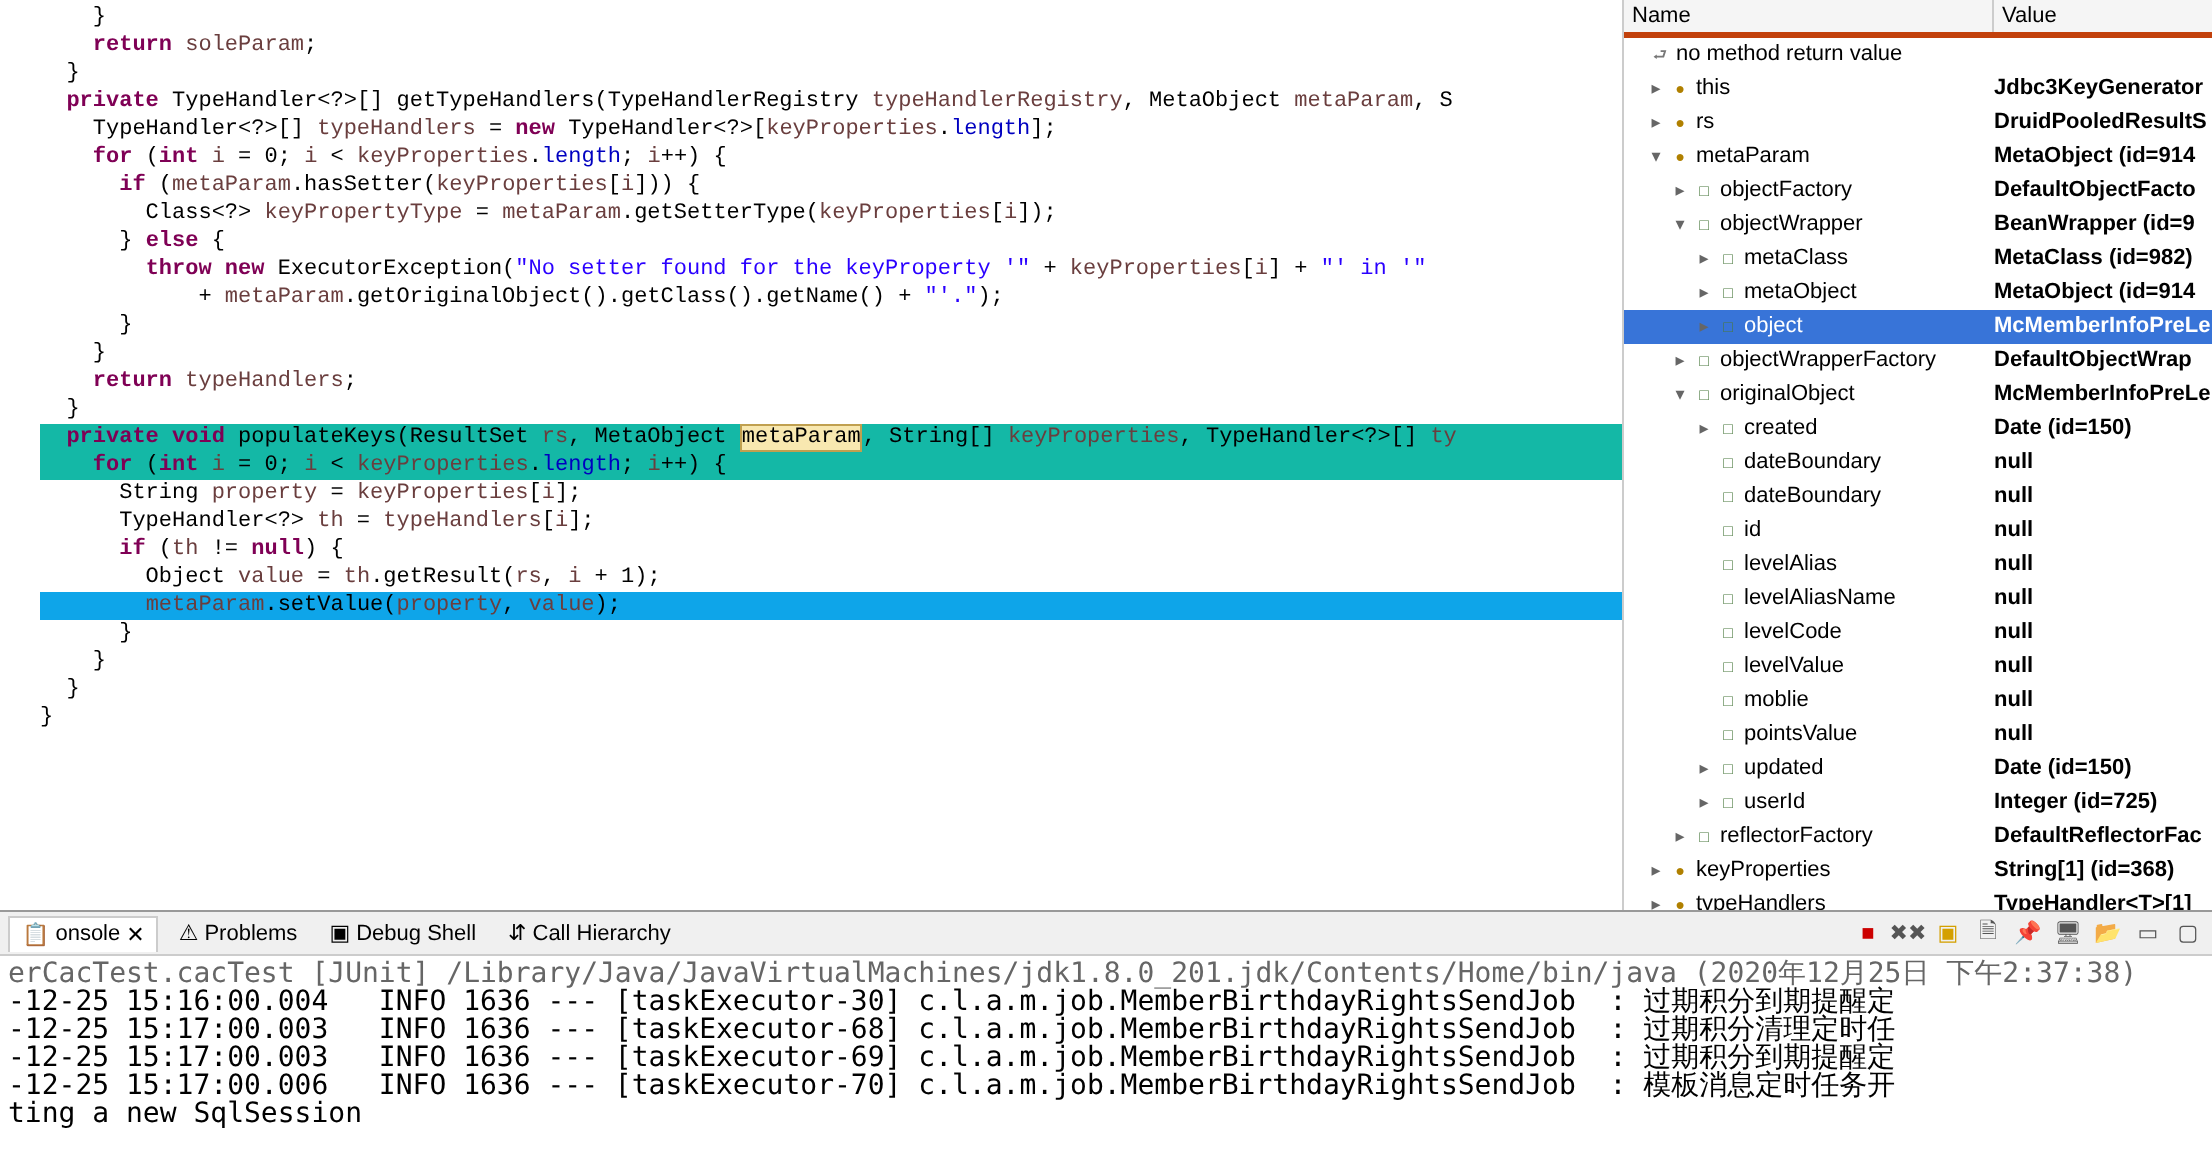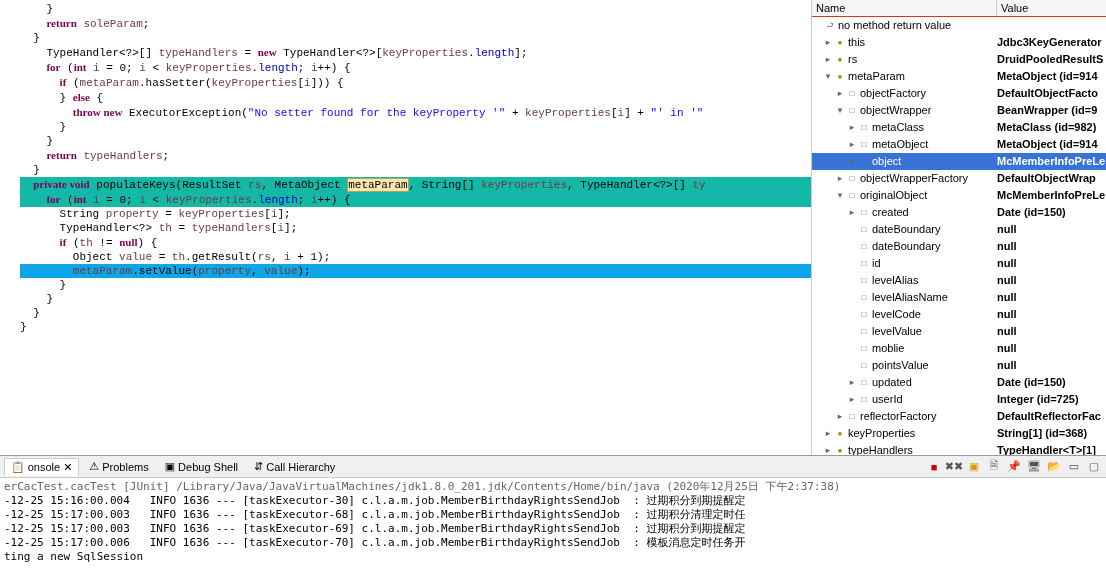--- a/index.html
+++ b/index.html
@@ -24,38 +24,38 @@
       overflow: hidden;
       border-right: 1px solid #ccc;
       padding-left: 20px;
       padding-top: 2px;
     }
     .code-line {
       white-space: pre;
       line-height: 14px;
       font-size: 11px;
     }
-    .hl-purple { color: #7f0055; font-weight: bold; font-family: Liberation Serif, serif; }
+    .hl-purple { color: #7f0055; font-weight: bold; }
     .hl-brown { color: #6a3e3e; }
     .hl-blue { color: #0000c0; }
     .hl-string { color: #2a00ff; }
     .hl-highlight { background: #14b8a6; }
     .hl-highlight-orange { background: #f8e8b0; border: 1px solid #c0a050; }
     .hl-cursor-line { background: #0ea5e9; }
     .variables-panel {
       width: 294px;
       background: #fff;
       overflow: auto;
       font-family: -apple-system, Arial, sans-serif;
       font-size: 11px;
     }
     .var-header {
       display: flex;
       background: #f5f5f5;
-      border-bottom: 1px solid #c2410c;
+      border-bottom: 3px solid #c2410c;
       font-weight: normal;
     }
     .var-header-name { width: 185px; padding: 2px 4px; border-right: 1px solid #ccc; }
     .var-header-value { flex: 1; padding: 2px 4px; }
     .var-row {
       display: flex;
       line-height: 17px;
       align-items: center;
     }
     .var-row.selected { background: #3874d8; color: #fff; }
@@ -108,39 +108,42 @@
       font-size: 11px;
       cursor: pointer;
       color: #555;
     }
     .toolbar-icon.red { color: #c00; }
     .toolbar-icon.yellow { color: #d4a000; }
     .console-content {
       flex: 1;
       overflow: hidden;
       font-family: Menlo, Monaco, monospace;
-      font-size: 11px;
+      font-size: 14px;
       padding: 2px 4px;
     }
     .console-line { white-space: pre; line-height: 14px; }
   </style>
 </head>
 <body>
 
 <div class="main-area">
   <div class="editor-panel" id="code-editor">
       <div class="code-line">    }</div>
       <div class="code-line">    <span class="hl-purple">return</span> <span class="hl-brown">soleParam</span>;</div>
       <div class="code-line">  }</div>
       <div class="code-line"></div>
+      <div class="code-line">  <span class="hl-purple">private</span> TypeHandler&lt;?&gt;[] getTypeHandlers(TypeHandlerRegistry <span class="hl-brown">typeHandlerRegistry</span>, MetaObject <span class="hl-brown">metaParam</span>, S</div>
       <div class="code-line">    TypeHandler&lt;?&gt;[] <span class="hl-brown">typeHandlers</span> = <span class="hl-purple">new</span> TypeHandler&lt;?&gt;[<span class="hl-brown">keyProperties</span>.<span class="hl-blue">length</span>];</div>
       <div class="code-line">    <span class="hl-purple">for</span> (<span class="hl-purple">int</span> <span class="hl-brown">i</span> = 0; <span class="hl-brown">i</span> &lt; <span class="hl-brown">keyProperties</span>.<span class="hl-blue">length</span>; <span class="hl-brown">i</span>++) {</div>
       <div class="code-line">      <span class="hl-purple">if</span> (<span class="hl-brown">metaParam</span>.hasSetter(<span class="hl-brown">keyProperties</span>[<span class="hl-brown">i</span>])) {</div>
+      <div class="code-line">        Class&lt;?&gt; <span class="hl-brown">keyPropertyType</span> = <span class="hl-brown">metaParam</span>.getSetterType(<span class="hl-brown">keyProperties</span>[<span class="hl-brown">i</span>]);</div>
       <div class="code-line">      } <span class="hl-purple">else</span> {</div>
       <div class="code-line">        <span class="hl-purple">throw new</span> ExecutorException(<span class="hl-string">"No setter found for the keyProperty '"</span> + <span class="hl-brown">keyProperties</span>[<span class="hl-brown">i</span>] + <span class="hl-string">"' in '"</span></div>
+      <div class="code-line">            + <span class="hl-brown">metaParam</span>.getOriginalObject().getClass().getName() + <span class="hl-string">"'."</span>);</div>
       <div class="code-line">      }</div>
       <div class="code-line">    }</div>
       <div class="code-line">    <span class="hl-purple">return</span> <span class="hl-brown">typeHandlers</span>;</div>
       <div class="code-line">  }</div>
       <div class="code-line"></div>
       <div class="code-line hl-highlight">  <span class="hl-purple">private void</span> populateKeys(ResultSet <span class="hl-brown">rs</span>, MetaObject <span class="hl-highlight-orange">metaParam</span>, String[] <span class="hl-brown">keyProperties</span>, TypeHandler&lt;?&gt;[] <span class="hl-brown">ty</span></div>
       <div class="code-line hl-highlight">    <span class="hl-purple">for</span> (<span class="hl-purple">int</span> <span class="hl-brown">i</span> = 0; <span class="hl-brown">i</span> &lt; <span class="hl-brown">keyProperties</span>.<span class="hl-blue">length</span>; <span class="hl-brown">i</span>++) {</div>
       <div class="code-line">      String <span class="hl-brown">property</span> = <span class="hl-brown">keyProperties</span>[<span class="hl-brown">i</span>];</div>
       <div class="code-line">      TypeHandler&lt;?&gt; <span class="hl-brown">th</span> = <span class="hl-brown">typeHandlers</span>[<span class="hl-brown">i</span>];</div>
       <div class="code-line">      <span class="hl-purple">if</span> (<span class="hl-brown">th</span> != <span class="hl-purple">null</span>) {</div>

